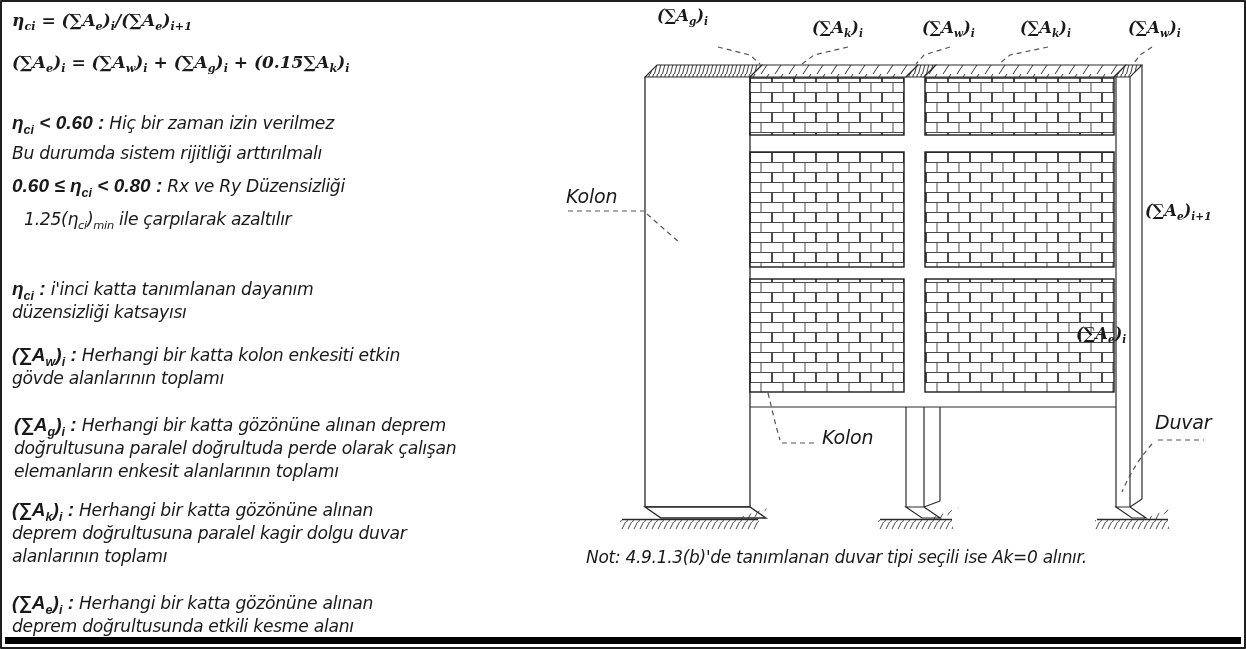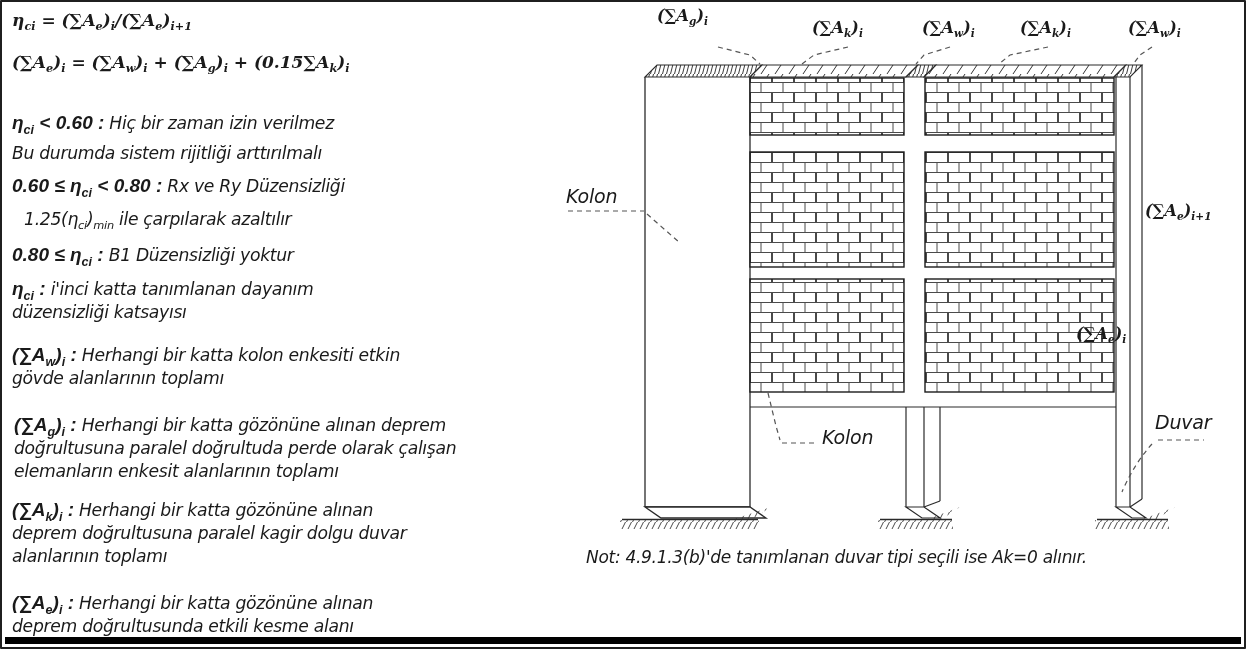--- a/index.html
+++ b/index.html
@@ -38,23 +38,20 @@
   <div class="abs tline" style="left:10px;top:110px;white-space:nowrap;">
     <span class="term">η<sub>ci</sub> &lt; 0.60 :</span><span class="desc">Hiç bir zaman izin verilmez</span>
   </div>
   <div class="abs tline desc" style="left:10px;top:140px;white-space:nowrap;">Bu durumda sistem rijitliği arttırılmalı</div>
 
   <div class="abs tline" style="left:10px;top:173px;white-space:nowrap;">
     <span class="term">0.60 ≤ η<sub>ci</sub> &lt; 0.80 :</span><span class="desc">Rx ve Ry Düzensizliği</span>
   </div>
   <div class="abs tline desc" style="left:22px;top:206px;white-space:nowrap;">1.25(η<sub>ci</sub>)<sub>min</sub> ile çarpılarak azaltılır</div>
 
-  <div class="abs tline" style="left:10px;top:242px;white-space:nowrap;">
-    <span class="term">0.80 ≤ η<sub>ci</sub> :</span><span class="desc">B1 Düzensizliği yoktur</span>
-  </div>
 
   <div class="abs tline" style="left:10px;top:276px;width:360px;">
     <span class="term">η<sub>ci</sub> :</span><span class="desc">i'inci katta tanımlanan dayanım düzensizliği katsayısı</span>
   </div>
 
   <div class="abs tline" style="left:10px;top:342px;width:400px;">
     <span class="term">(∑A<sub>w</sub>)<sub>i</sub> :</span><span class="desc">Herhangi bir katta kolon enkesiti etkin gövde alanlarının toplamı</span>
   </div>
 
   <div class="abs tline" style="left:12px;top:412px;width:500px;">

